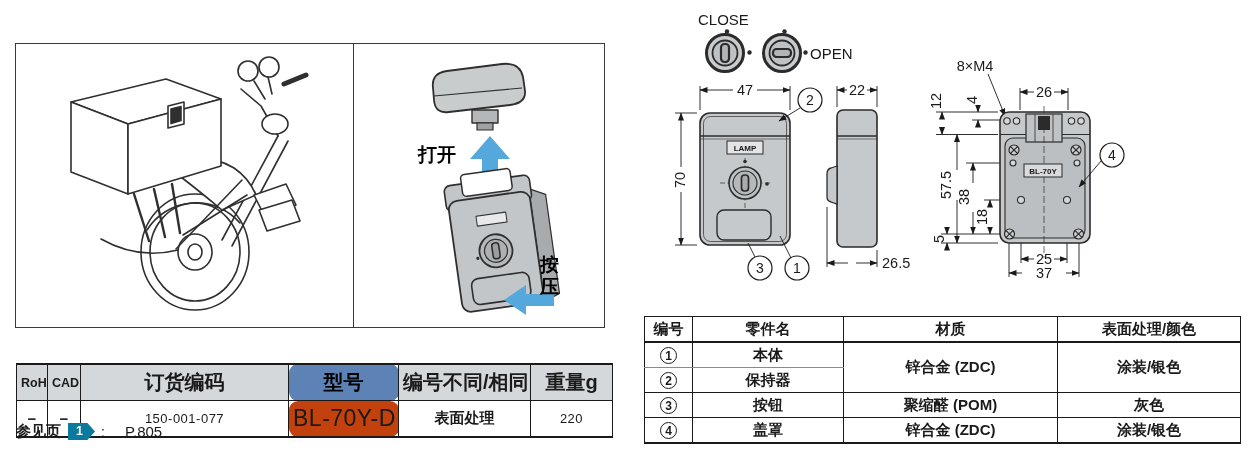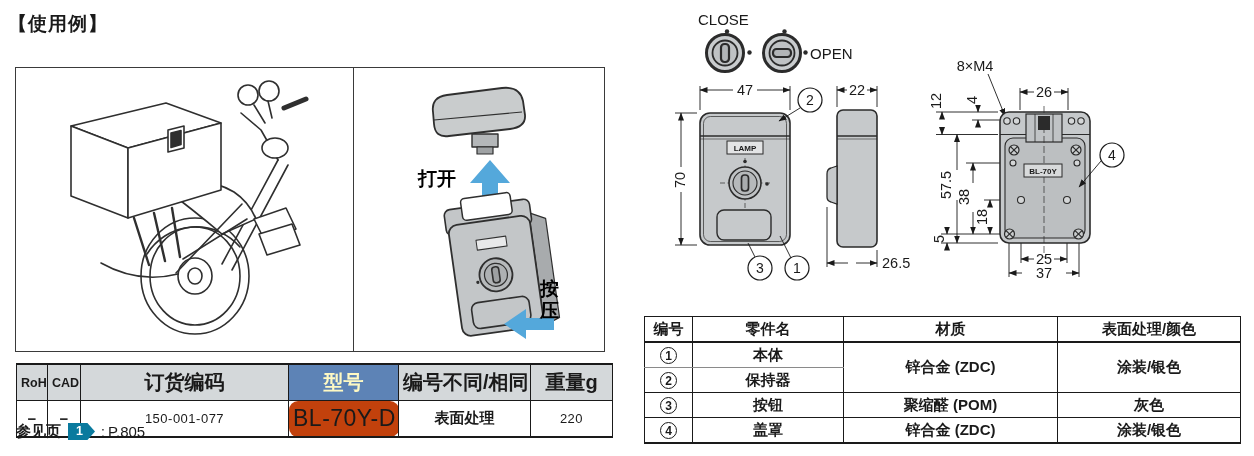--- a/index.html
+++ b/index.html
@@ -1,44 +1,44 @@
 <!DOCTYPE html>
 <html><head>
 <meta charset="utf-8">
 <style>
   html,body{margin:0;padding:0;background:#fff;}
   body{font-family:"Liberation Sans","DejaVu Sans",sans-serif;color:#1a1a1a;}
   #page{position:relative;width:1254px;height:456px;background:#fff;overflow:hidden;}
 
   .title{position:absolute;left:8px;top:11px;font-size:19px;font-weight:bold;letter-spacing:1px;}
 
-  .usage-box{position:absolute;left:15px;top:43px;width:590px;height:285px;border:1.6px solid #3a3a3a;box-sizing:border-box;display:flex;margin-top:24px;}
+  .usage-box{position:absolute;left:15px;top:43px;width:590px;height:285px;border:1.6px solid #3a3a3a;box-sizing:border-box;display:flex;}
   .panel-left{width:337px;height:100%;position:relative;}
   .panel-right{width:253px;height:100%;position:relative;border-left:1.6px solid #3a3a3a;box-sizing:border-box;}
   .cn-label{position:absolute;font-size:19px;font-weight:bold;color:#000;line-height:1.15;}
 
   svg text{font-family:"Liberation Sans","DejaVu Sans",sans-serif;fill:#1a1a1a;}
   .dim{font-size:14.5px;}
   .callout{font-size:14px;}
 
   table{border-collapse:collapse;table-layout:fixed;}
   
   .order-table{position:absolute;left:16px;top:363px;width:597px;border-top:2px solid #1a1a1a;border-bottom:2.5px solid #1a1a1a;}
   .order-table th,.order-table td{border:1px solid #1a1a1a;text-align:center;vertical-align:middle;padding:4px;overflow:hidden;white-space:nowrap;}
   .order-table th{background:#d4d8da;height:25px;font-size:20px;font-weight:bold;}
   .order-table th.small{font-size:12.5px;}
-  .order-table th.model-h{background:#5d83b6;color:#fef9c3;}
+  .order-table th.model-h{background:#5d83b6;color:#000000;border-radius:9px;}
   .order-table td{height:24px;font-size:15px;font-weight:bold;background:#fff;}
   .order-table td.num{font-size:13px;font-weight:normal;letter-spacing:0.5px;}
   .order-table td.model-c{background:#c2410c;font-size:23px;font-weight:normal;letter-spacing:0.5px;border-radius:9px;}
 
   .ref-note{position:absolute;left:16px;top:422px;display:flex;align-items:center;font-size:15px;font-weight:bold;}
   .ref-badge{display:inline-block;margin-left:7px;width:27px;height:17px;background:#0a7a9e;color:#fff;font-size:12.5px;font-weight:bold;text-align:left;line-height:17px;padding-left:8px;box-sizing:border-box;clip-path:polygon(0 0,72% 0,100% 50%,72% 100%,0 100%);}
   .ref-colon{margin-left:6px;font-weight:normal;font-size:14px;}
-  .ref-page{margin-left:3px;font-weight:normal;font-size:15px;}
+  .ref-page{margin-left:20px;font-weight:normal;font-size:15px;}
 
   
   .parts-table{position:absolute;left:644px;top:316px;width:597px;border-top:1.6px solid #1a1a1a;border-bottom:2.2px solid #1a1a1a;padding-left:12px;}
   .parts-table th,.parts-table td{border:1px solid #1a1a1a;text-align:center;vertical-align:middle;padding:0;font-size:15px;}
   .parts-table th{height:24px;font-weight:bold;border-bottom:2px solid #1a1a1a;background:#fff;}
   .parts-table td{height:24px;font-weight:bold;background:#fff;}
   .parts-table td.part-line{border-bottom:1px solid #8a8a8a;}
   .circle-num{display:inline-block;width:17px;height:17px;border:1.3px solid #1a1a1a;border-radius:50%;font-size:12px;font-weight:bold;line-height:16px;text-align:center;box-sizing:border-box;}
 </style>
 </head>
@@ -47,21 +47,20 @@
 <div id="page">
 
   <svg width="0" height="0" style="position:absolute">
     <defs>
       <marker id="ar" markerWidth="10" markerHeight="8" refX="7.5" refY="3" orient="auto" markerUnits="userSpaceOnUse">
         <path d="M0,0 L8,3 L0,6 Z" fill="#1a1a1a"></path>
       </marker>
     </defs>
   </svg>
 
-  <div class="title">【使用例】</div>
 
   <div class="usage-box">
 
     <div class="panel-left">
       <svg width="337" height="285" viewBox="0 0 337 285">
         <g fill="none" stroke="#2f2f2f" stroke-width="1.6" stroke-linejoin="round" stroke-linecap="round">
 
           <ellipse cx="179" cy="208" rx="54" ry="58" fill="#fff"></ellipse>
           <ellipse cx="179" cy="208" rx="45" ry="49"></ellipse>
           <ellipse cx="179" cy="208" rx="17" ry="18"></ellipse>

